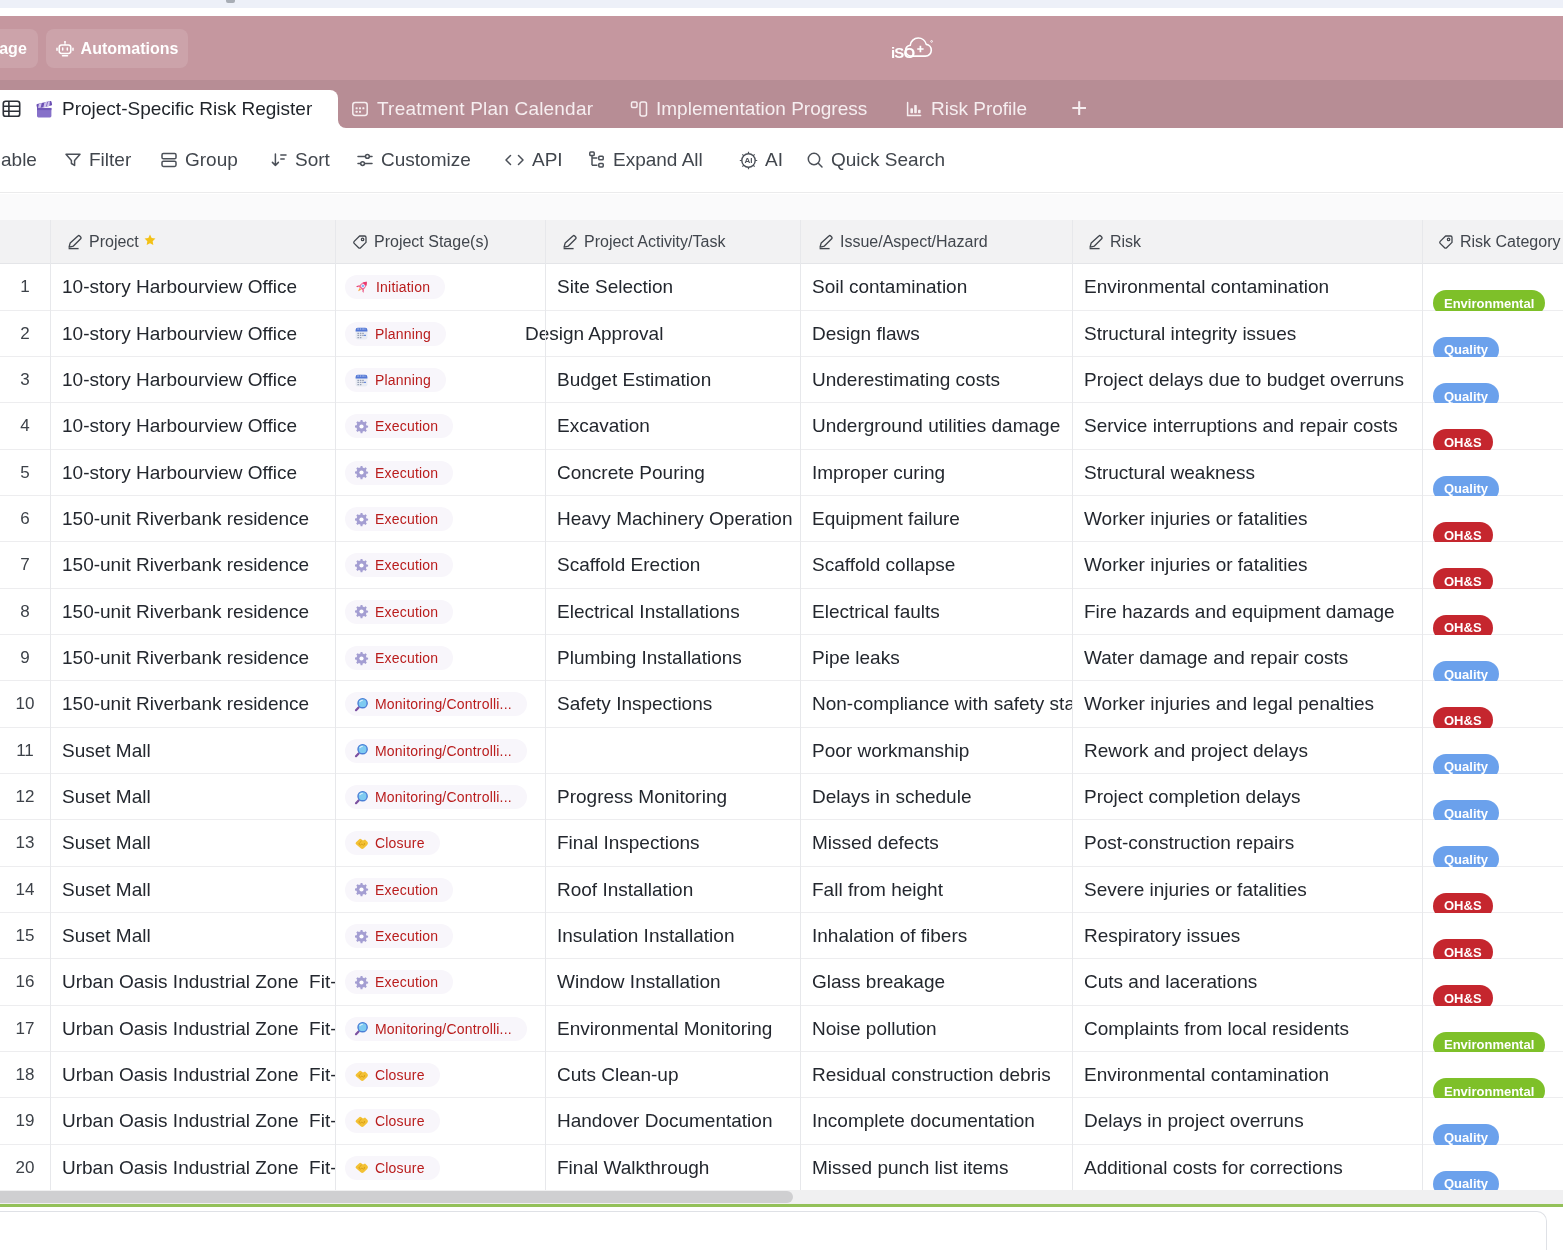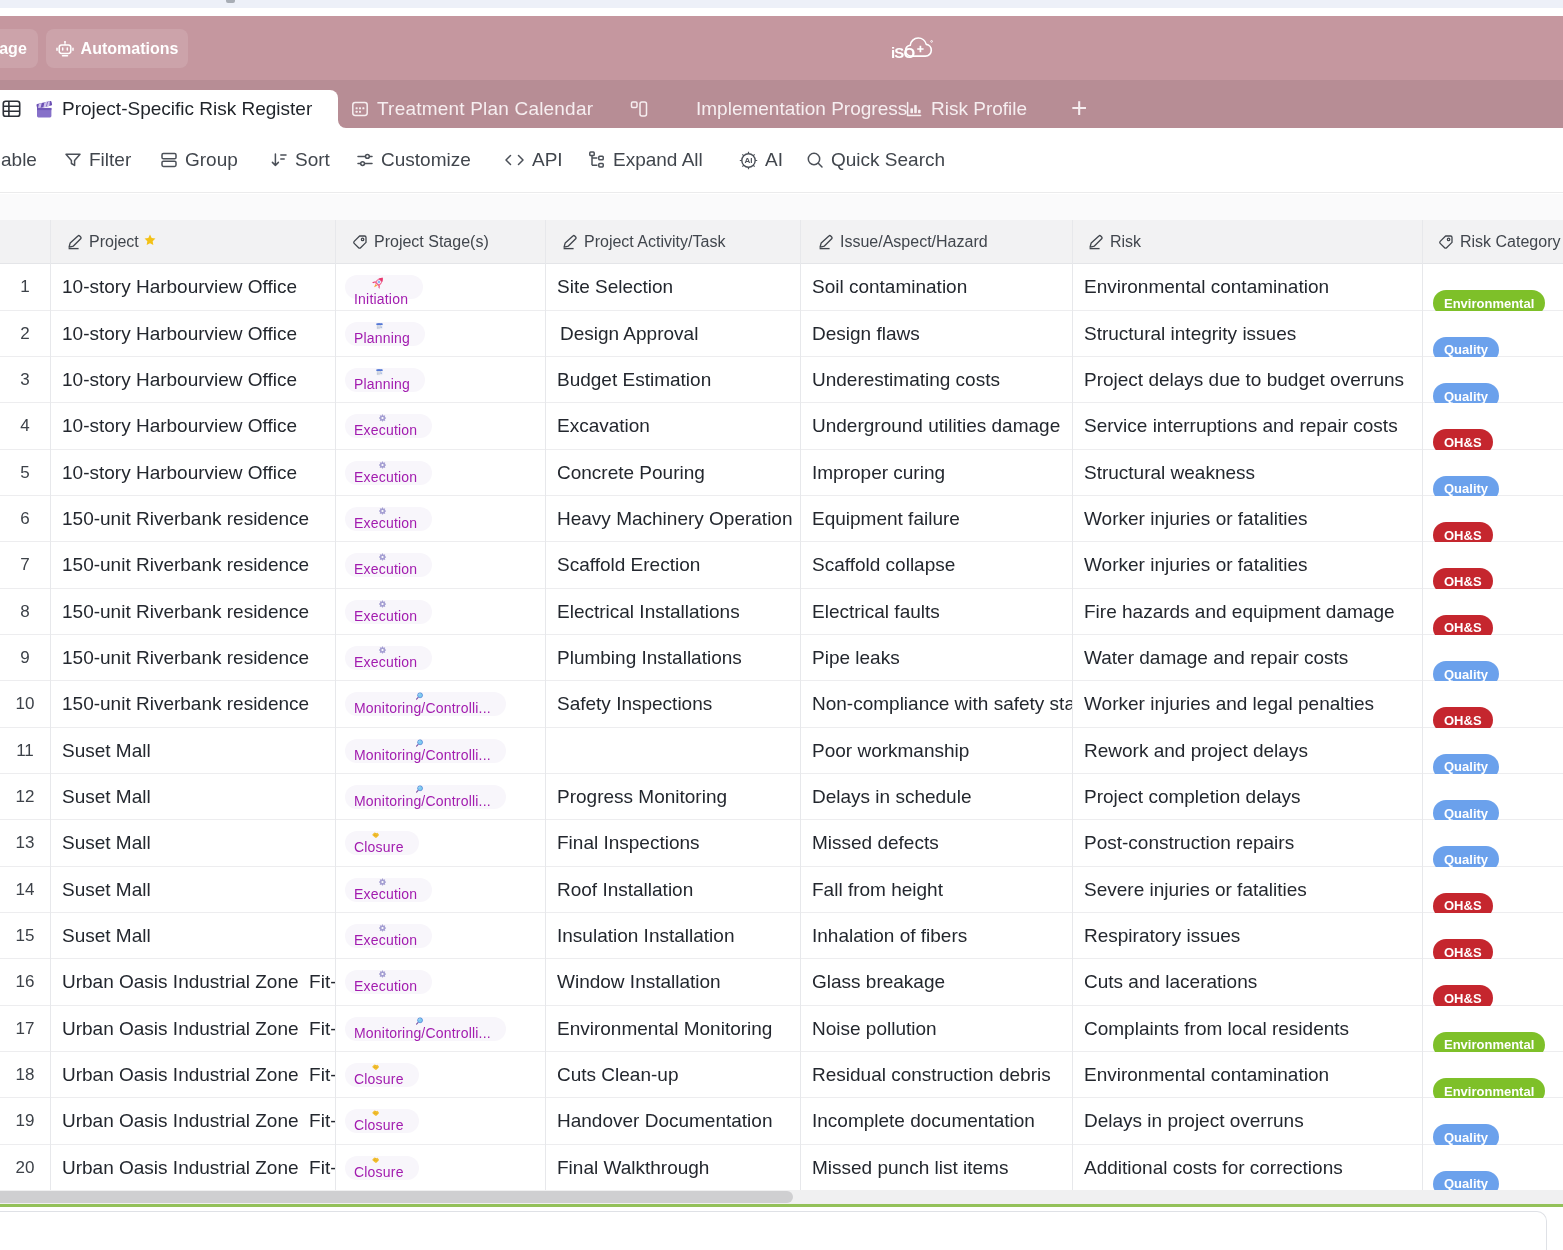--- a/index.html
+++ b/index.html
@@ -26,21 +26,21 @@
 #gapband { left:0; top:194px; width:1563px; height:26px; background:#fafafb; }
 
 #thead { left:0; top:220px; width:1563px; height:44.4px; background:#f2f2f3; border-bottom:1px solid #e4e5e8; }
 .hcell { position:absolute; top:0; height:44px; display:flex; align-items:center; color:#41464d; font-size:16px; }
 .hcell svg { margin-right:6px; }
 .vline { position:absolute; top:220px; height:971px; width:1px; background:#e7e8eb; }
 #grid { left:0; top:0; }
 .row { position:absolute; left:0; width:1563px; height:46.3px; border-bottom:1px solid #ededef; background:#fff; }
 .num { position:absolute; left:0; top:0; width:50px; height:46px; display:flex; align-items:center; justify-content:center; font-size:17px; color:#3d4249; }
 .cell { position:absolute; top:0; height:46px; display:flex; align-items:center; font-size:19px; color:#23272e; white-space:nowrap; overflow:hidden; }
-.stagechip { position:absolute; left:345px; top:11px; height:24px; background:#f8f6fb; border-radius:12px; display:inline-flex; align-items:center; padding:0 15px 0 9px; font-size:14px; color:#a21caf; letter-spacing:0.2px;flex-direction:column; }
+.stagechip { position:absolute; left:345px; top:11px; height:24px; background:#f8f6fb; border-radius:12px; display:inline-flex; align-items:center; padding:0 15px 0 9px; font-size:14px; color:#b91c1c; letter-spacing:0.2px; }
 .stagechip svg { margin-right:6px; }
 .catchip { position:absolute; left:1433px; top:10px; height:26px; border-radius:13px; display:inline-flex; align-items:center; padding:0 11px; color:#fff; font-size:13px; font-weight:bold;margin-top:16px; }
 
 #sbar { left:0; top:1190px; width:1563px; height:14px; background:#f0f0f1; }
 #sthumb { position:absolute; left:0; top:1px; width:793px; height:12px; background:#cfcfd1; border-radius:0 6px 6px 0; }
 #greenline { left:0; top:1204px; width:1563px; height:3px; background:#93c159; }
 #bottompanel { left:0; top:1207px; width:1563px; height:43px; background:#fff; }
 #bottomborder { left:0; top:1211px; width:1547px; height:39px; border-top:1px solid #dfe1e6; border-right:1px solid #dfe1e6; border-top-right-radius:10px; background:#fff; }
 </style></head>
 <body>
@@ -97,21 +97,21 @@
           <g fill="#f6eef0" stroke="none">
             <rect x="4.6" y="7.2" width="2" height="2" rx="0.5"></rect>
             <rect x="8" y="7.2" width="2" height="2" rx="0.5"></rect>
             <rect x="11.4" y="7.2" width="2" height="2" rx="0.5"></rect>
             <rect x="4.6" y="10.8" width="2" height="2" rx="0.5"></rect>
             <rect x="8" y="10.8" width="2" height="2" rx="0.5"></rect>
           </g>
         </svg>
     <span style="letter-spacing:0.2px">Treatment Plan Calendar</span>
       </div>
-  <div class="tab" style="left:630px;gap:40px;">
+  <div class="tab" style="left:630px;">
     <svg width="18" height="18" viewBox="0 0 18 18" fill="none" stroke="#f6eef0" stroke-width="1.5">
           <rect x="1.5" y="2" width="5.5" height="5.5" rx="1.2"></rect>
           <rect x="10" y="2" width="6.5" height="14" rx="2"></rect>
         </svg>
     <span>Implementation Progress</span>
       </div>
   <div class="tab" style="left:905px;">
     <svg width="18" height="18" viewBox="0 0 18 18" fill="none">
           <path d="M2.6 2.5v13h13" stroke="#f6eef0" stroke-width="1.5" stroke-linecap="round"></path>
           <g fill="#f6eef0">
@@ -259,21 +259,21 @@
               <rect x="3.4" y="8.8" width="1.6" height="1.3" rx="0.3"></rect>
               <rect x="5.8" y="8.8" width="1.6" height="1.3" rx="0.3"></rect>
               <rect x="8.2" y="8.8" width="1.6" height="1.3" rx="0.3"></rect>
               <rect x="3.4" y="10.9" width="1.6" height="1.3" rx="0.3"></rect>
               <rect x="5.8" y="10.9" width="1.6" height="1.3" rx="0.3"></rect>
             </g>
             <rect x="10.2" y="8.8" width="1.6" height="1.3" rx="0.3" fill="#4a72d8"></rect>
           </svg>
           <span>Planning</span>
         </div>
-<div class="cell" style="left:560px;width:242px">Design Approval</div>
+<div class="cell" style="left:525px;width:242px">Design Approval</div>
 <div class="cell" style="left:812px;width:260px">Design flaws</div>
 <div class="cell" style="left:1084px;width:337px">Structural integrity issues</div>
 <div class="catchip" style="background:#6ba1ec">Quality</div>
 </div>
 <div class="row" style="top:357.1px">
 <div class="num">3</div>
 <div class="cell" style="left:62px;width:273px">10-story Harbourview Office</div>
 <div class="stagechip">
           <svg width="15" height="15" viewBox="0 0 15 15">
             <rect x="1.6" y="1.8" width="11.8" height="11.6" rx="2.2" fill="#e8ebf3"></rect>

